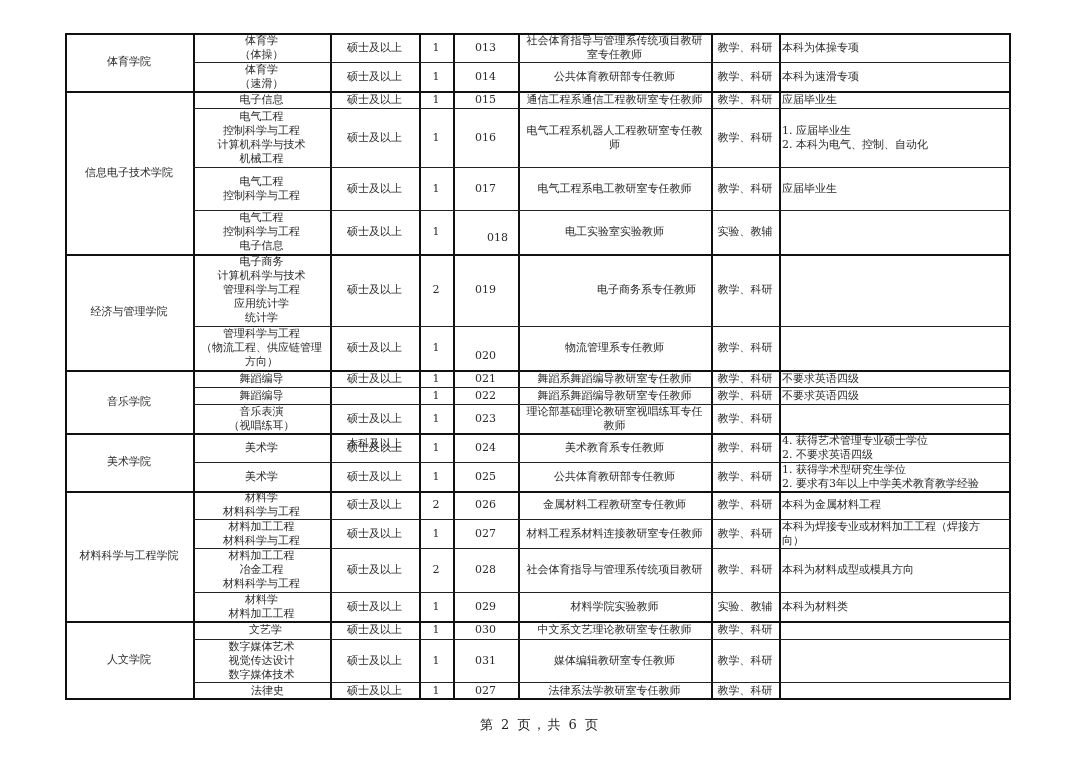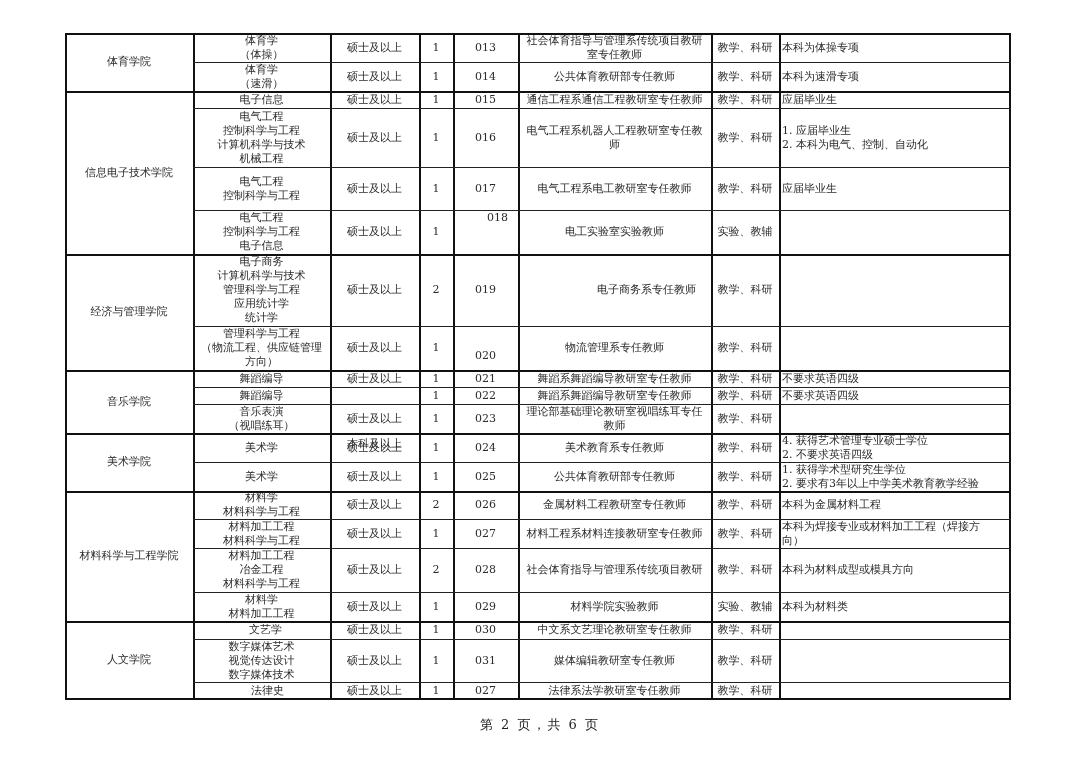--- a/index.html
+++ b/index.html
@@ -97,21 +97,21 @@
     <div class="cell" style="left: 419px; top: 167px; width: 34px; height: 43px;">1</div>
     <div class="cell" style="left: 453px; top: 167px; width: 65px; height: 43px;">017</div>
     <div class="cell" style="left: 518px; top: 167px; width: 193px; height: 43px;">电气工程系电工教研室专任教师</div>
     <div class="cell" style="left: 711px; top: 167px; width: 68px; height: 43px;">教学、科研</div>
     <div class="cell left" style="left: 779px; top: 167px; width: 232px; height: 43px;">应届毕业生</div>
     <div class="cell" style="left: 193px; top: 210px; width: 137px; height: 44px;">电气工程
 控制科学与工程
 电子信息</div>
     <div class="cell" style="left: 330px; top: 210px; width: 89px; height: 44px;">硕士及以上</div>
     <div class="cell" style="left: 419px; top: 210px; width: 34px; height: 44px;">1</div>
-    <div class="cell" style="left: 453px; top: 196px; width: 65px; height: 44px; padding-left: 24px;">018</div>
+    <div class="cell" style="left: 453px; top: 216px; width: 65px; height: 44px; padding-left: 24px;">018</div>
     <div class="cell" style="left: 518px; top: 210px; width: 193px; height: 44px;">电工实验室实验教师</div>
     <div class="cell" style="left: 711px; top: 210px; width: 68px; height: 44px;">实验、教辅</div>
     <div class="cell left" style="left: 779px; top: 210px; width: 232px; height: 44px;"></div>
     <div class="cell" style="left: 193px; top: 254px; width: 137px; height: 72px;">电子商务
 计算机科学与技术
 管理科学与工程
 应用统计学
 统计学</div>
     <div class="cell" style="left: 330px; top: 254px; width: 89px; height: 72px;">硕士及以上</div>
     <div class="cell" style="left: 419px; top: 254px; width: 34px; height: 72px;">2</div>

